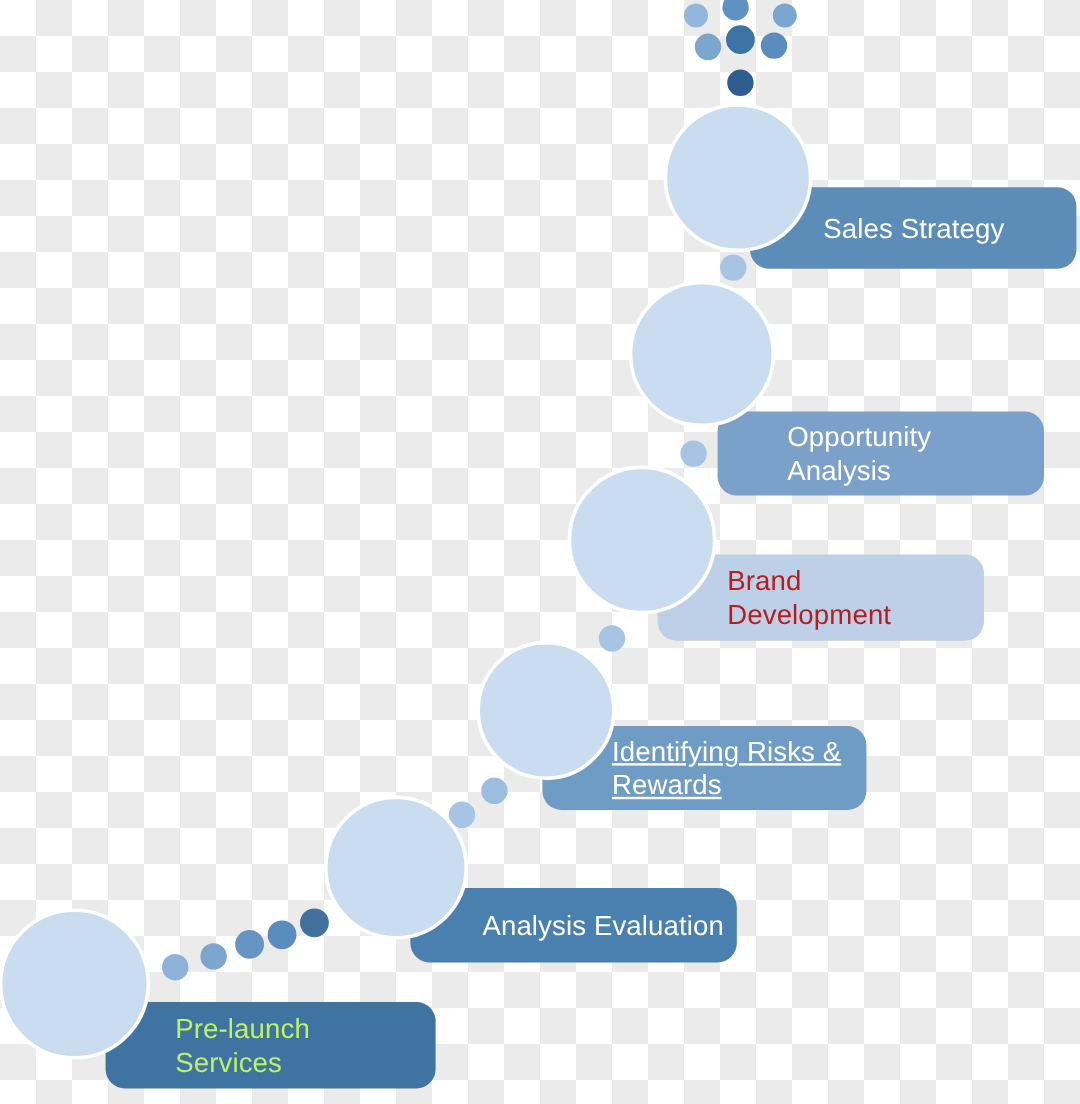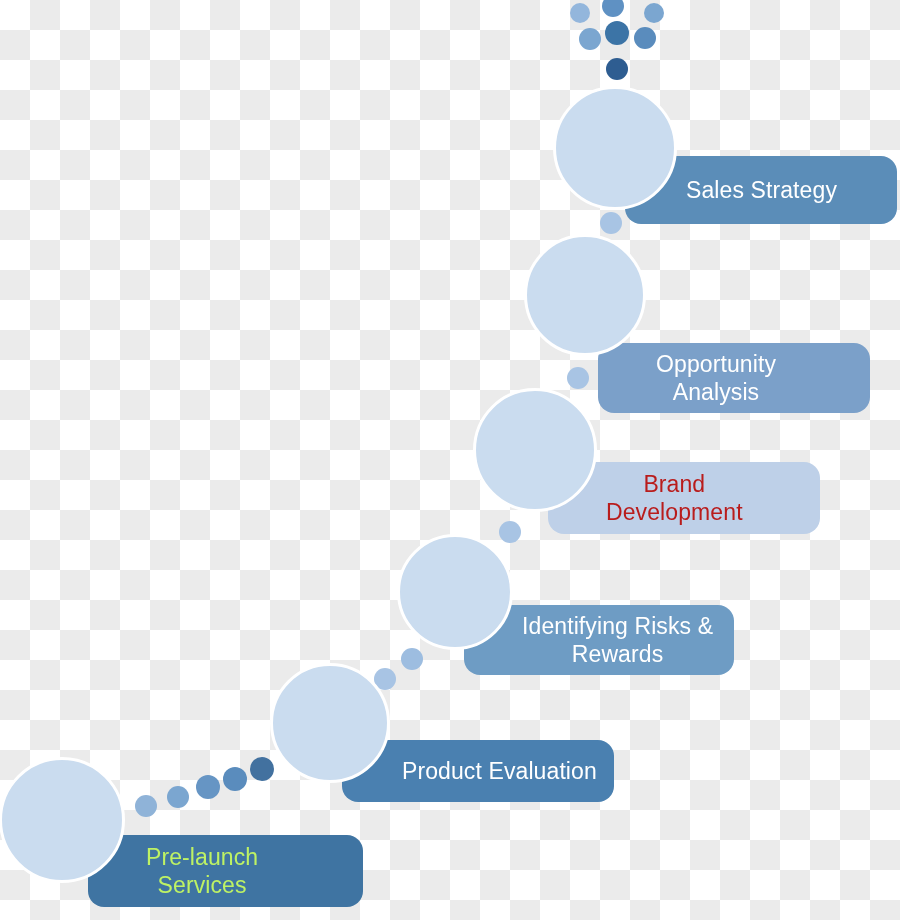--- a/index.html
+++ b/index.html
@@ -29,21 +29,21 @@
     box-sizing:border-box;
     border-radius:16px;
     color:#ffffff;
     font-size:23px;
     line-height:1.22;
     font-weight:400;
     letter-spacing:.1px;
     padding:8px 0 8px 0;
     white-space:pre-line;
   }
-  .bar .bar-label{display:block;text-align:center;}
+  .bar .bar-label{display:block;}
 
   .node{
     position:absolute;
     border-radius:50%;
     background:#cadcef;
     border:3px solid #ffffff;
     box-sizing:border-box;
   }
 
   .dot{position:absolute;border-radius:50%;}
@@ -58,27 +58,27 @@
   <div class="step">
     <div class="bar" id="bar-1" style="left: 88px; top: 835px; width: 275px; height: 72px; background: rgb(63, 116, 162); padding-left: 58px; color: #bef264; z-index: 10;">
       <span class="bar-label">Pre-launch
 Services</span>
     </div>
     <div class="node" id="node-1" style="left: -1px; top: 757px; width: 126px; height: 126px; background: rgb(202, 220, 239); border-color: rgb(255, 255, 255); z-index: 40;"></div>
   </div>
 
   <div class="step">
     <div class="bar" id="bar-2" style="left: 342px; top: 740px; width: 272px; height: 62px; background: rgb(74, 128, 176); padding-left: 60px; color: rgb(255, 255, 255); z-index: 11;">
-      <span class="bar-label">Product Evaluation</span>
+      <span class="bar-label">Analysis Evaluation</span>
     </div>
     <div class="node" id="node-2" style="left: 270px; top: 663px; width: 120px; height: 120px; background: rgb(202, 220, 239); border-color: rgb(255, 255, 255); z-index: 41;"></div>
   </div>
 
   <div class="step">
-    <div class="bar" id="bar-3" style="left: 464px; top: 605px; width: 270px; height: 70px; background: rgb(110, 156, 196); padding-left: 58px; color: rgb(255, 255, 255); z-index: 12;">
+    <div class="bar" id="bar-3" style="left: 452px; top: 605px; width: 270px; height: 70px; background: rgb(110, 156, 196); padding-left: 58px; color: rgb(255, 255, 255); z-index: 12; text-decoration: underline;">
       <span class="bar-label">Identifying Risks &amp;
 Rewards</span>
     </div>
     <div class="node" id="node-3" style="left: 397px; top: 534px; width: 116px; height: 116px; background: rgb(202, 220, 239); border-color: rgb(255, 255, 255); z-index: 42;"></div>
   </div>
 
   <div class="step">
     <div class="bar" id="bar-4" style="left: 548px; top: 462px; width: 272px; height: 72px; background: rgb(190, 208, 232); padding-left: 58px; color: #b91c1c; z-index: 13;">
       <span class="bar-label">Brand
 Development</span>

